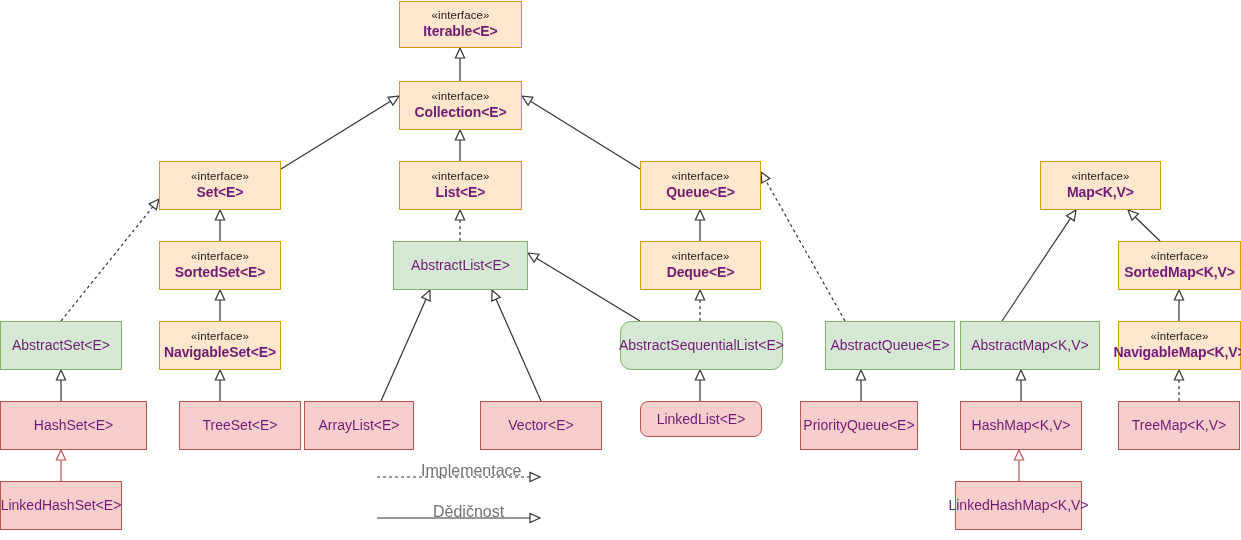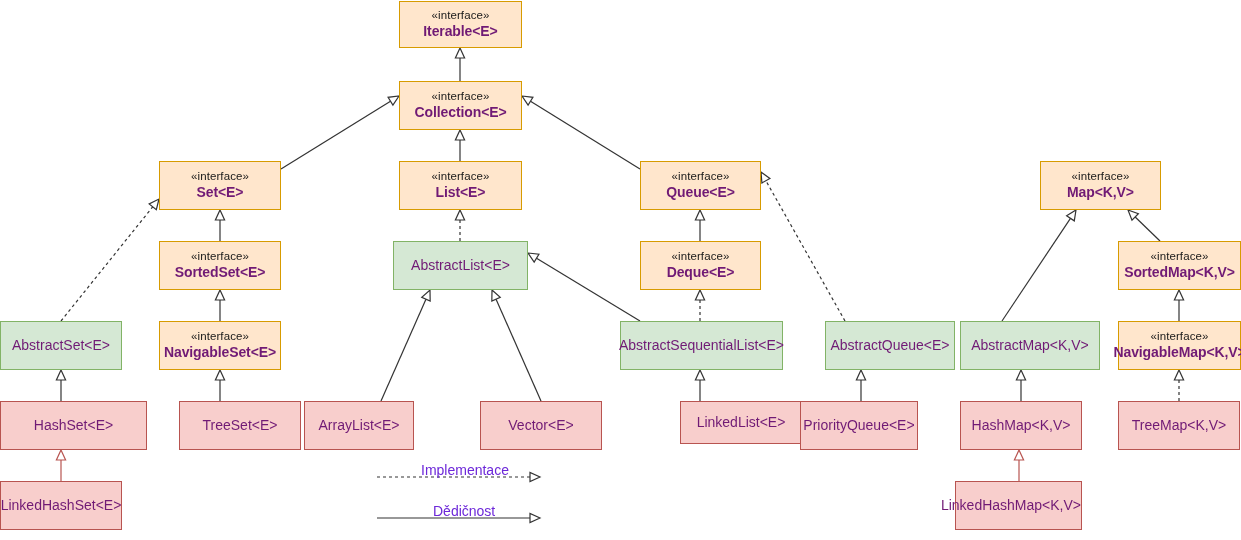--- a/index.html
+++ b/index.html
@@ -61,22 +61,22 @@
   .node.abst {
     background: #d5e8d4;
     border-color: #82b366;
   }
   .node.concrete {
     background: #f8cecc;
     border-color: #b85450;
   }
   .legend-label {
     position: absolute;
-    font-size: 14px;
-    color: #6d28d9;
+    font-size: 16px;
+    color: #737373;
     white-space: nowrap;
     z-index: 3;
   }
 </style>
 </head>
 <body>
 
 <div id="canvas">
   <svg id="edges" viewBox="0 0 1241 540" xmlns="http://www.w3.org/2000/svg">
       <g>
@@ -228,21 +228,21 @@
         <div class="stereo">«interface»</div>
         <div class="nname">SortedMap&lt;K,V&gt;</div>
       </div>
       <div class="node iface" style="left: 159px; top: 321px; width: 122px; height: 49px;">
         <div class="stereo">«interface»</div>
         <div class="nname">NavigableSet&lt;E&gt;</div>
       </div>
       <div class="node abst" style="left: 0px; top: 321px; width: 122px; height: 49px;">
         <div class="nname">AbstractSet&lt;E&gt;</div>
       </div>
-      <div class="node abst" style="left: 620px; top: 321px; width: 163px; height: 49px;">
+      <div class="node abst" style="left: 620px; top: 321px; width: 163px; height: 49px; border-radius: 11px;">
         <div class="nname">AbstractSequentialList&lt;E&gt;</div>
       </div>
       <div class="node abst" style="left: 825px; top: 321px; width: 130px; height: 49px;">
         <div class="nname">AbstractQueue&lt;E&gt;</div>
       </div>
       <div class="node abst" style="left: 960px; top: 321px; width: 140px; height: 49px;">
         <div class="nname">AbstractMap&lt;K,V&gt;</div>
       </div>
       <div class="node iface" style="left: 1118px; top: 321px; width: 123px; height: 49px;">
         <div class="stereo">«interface»</div>
@@ -253,36 +253,36 @@
       </div>
       <div class="node concrete" style="left: 159px; top: 401px; width: 122px; height: 49px; margin-left: 20px;">
         <div class="nname">TreeSet&lt;E&gt;</div>
       </div>
       <div class="node concrete" style="left: 304px; top: 401px; width: 110px; height: 49px;">
         <div class="nname">ArrayList&lt;E&gt;</div>
       </div>
       <div class="node concrete" style="left: 480px; top: 401px; width: 122px; height: 49px;">
         <div class="nname">Vector&lt;E&gt;</div>
       </div>
-      <div class="node concrete" style="left: 680px; top: 401px; width: 122px; height: 43px;">
+      <div class="node concrete" style="left: 640px; top: 401px; width: 122px; height: 36px; border-radius: 8px;">
         <div class="nname">LinkedList&lt;E&gt;</div>
       </div>
       <div class="node concrete" style="left: 800px; top: 401px; width: 118px; height: 49px;">
         <div class="nname">PriorityQueue&lt;E&gt;</div>
       </div>
       <div class="node concrete" style="left: 960px; top: 401px; width: 122px; height: 49px;">
         <div class="nname">HashMap&lt;K,V&gt;</div>
       </div>
       <div class="node concrete" style="left: 1118px; top: 401px; width: 122px; height: 49px; align-items: center;">
         <div class="nname">TreeMap&lt;K,V&gt;</div>
       </div>
       <div class="node concrete" style="left: 0px; top: 481px; width: 122px; height: 49px;">
         <div class="nname">LinkedHashSet&lt;E&gt;</div>
       </div>
-      <div class="node concrete" style="left: 955px; top: 481px; width: 127px; height: 49px; align-items: flex-end;">
+      <div class="node concrete" style="left: 955px; top: 481px; width: 127px; height: 49px;">
         <div class="nname">LinkedHashMap&lt;K,V&gt;</div>
       </div>
     </div>
   <div id="legend">
       <div class="legend-label" style="left: 421px; top: 462px;">Implementace</div>
       <div class="legend-label" style="left: 433px; top: 503px;">Dědičnost</div>
     </div>
 </div>
 
 </body></html>

